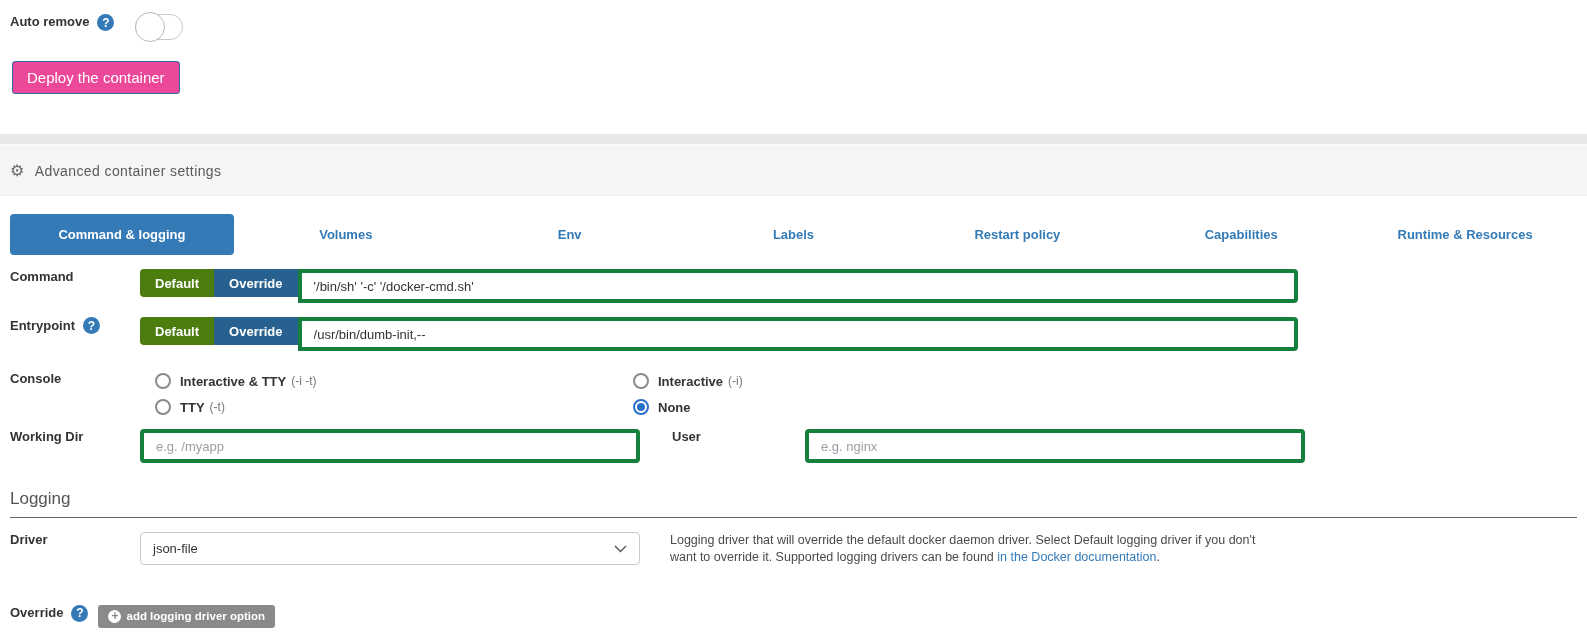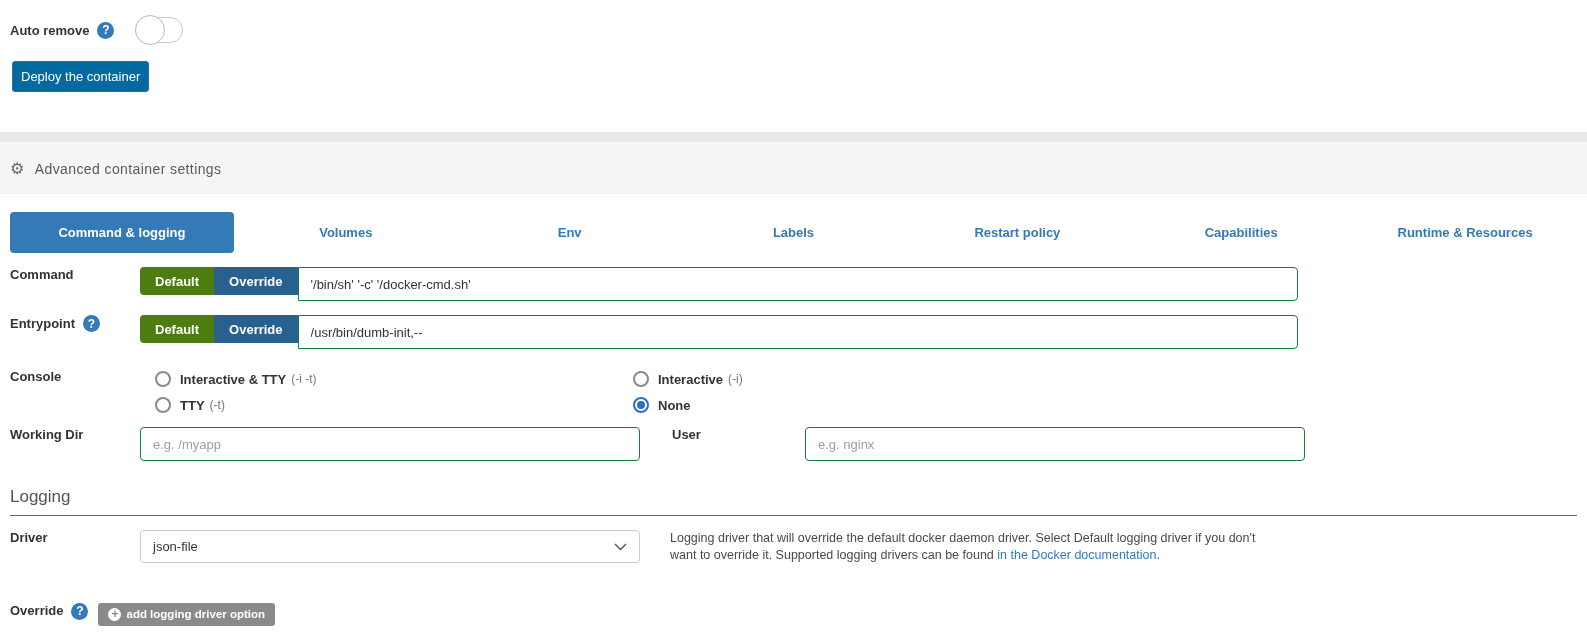--- a/index.html
+++ b/index.html
@@ -3,41 +3,41 @@
 <meta charset="utf-8">
 <style>
   * { box-sizing: border-box; }
   html, body { margin: 0; padding: 0; }
   body {
     width: 1587px; height: 641px; overflow: hidden;
     background: #ffffff; color: #333;
     font-family: "Liberation Sans", sans-serif; font-size: 13px;
   }
   .top-section { padding: 14px 10px 0 10px; }
-  .auto-remove-row { display: flex; align-items: center; height: 32px; }
+  .auto-remove-row { display: flex; height: 32px; }
   .bold-label { font-weight: bold; font-size: 13px; color: #333; }
   .help-icon {
     width: 17px; height: 17px; border-radius: 50%; background: #337ab7;
     color: #fff; font-size: 12px; font-weight: bold;
     display: inline-flex; align-items: center; justify-content: center;
     margin-left: 8px; cursor: pointer; flex: 0 0 auto;
   }
   
   .toggle {
     width: 48px; height: 26px; border: 1px solid #c9c9c9; border-radius: 14px;
     background: #fff; position: relative; margin-left: 21px; cursor: pointer; flex: 0 0 auto;
   }
   .toggle .knob {
     position: absolute; left: -1px; top: -3px; width: 30px; height: 30px;
     border: 1px solid #b9b9b9; border-radius: 50%; background: #fff;
   }
   .deploy-btn {
     margin-top: 15px; margin-left: 2px;
-    background: #0369a1; color: #fff; border: 1px solid #2e6da4; border-radius: 3px;
-    font-family: inherit; font-size: 13px; padding: 7px 8px; cursor: pointer;
+    background: #ec4899; color: #fff; border: 1px solid #2e6da4; border-radius: 3px;
+    font-family: inherit; font-size: 15px; padding: 7px 14px; cursor: pointer;
   }
   .band { margin-top: 40px; height: 12px; background: #e8e8e8; box-shadow: inset 0 -2px 0 #f9f9f9; }
   .section-header {
     height: 50px; background: #f5f5f5; border-bottom: 1px solid #efefef;
     display: flex; align-items: center; padding: 0 10px;
     color: #5a5a5a; font-size: 14px; letter-spacing: 0.4px;
   }
   .gear-glyph { font-size: 16px; color: #6a6a6a; margin-right: 10px; }
   .content { padding: 0 10px; }
   .tabs { display: flex; margin-top: 18px; }
@@ -52,21 +52,21 @@
     display: flex; align-items: center;
   }
   .btn-group { display: flex; height: 28px; }
   .bg-btn {
     border: none; color: #fff; font-size: 13px; font-weight: bold;
     padding: 0 15px; cursor: pointer; font-family: inherit;
   }
   .bg-btn.default-btn { background: #4d7c0f; border-radius: 4px 0 0 4px; }
   .bg-btn.override-btn { background: #28618f; }
   .text-input {
-    height: 34px; border: 1px solid #15803d; border-radius: 4px; padding: 0 12px;
+    height: 34px; border: 4px solid #15803d; border-radius: 4px; padding: 0 12px;
     font-size: 13px; color: #333; font-family: inherit; background: #fff;
   }
   .text-input::placeholder { color: #9aa0a6; }
   .cmd-input { width: 1000px; border-radius: 0 4px 4px 0; }
   .w500 { width: 500px; }
   .inline-label { flex: 0 0 133px; width: 133px; margin-left: 32px; }
   .row-console { align-items: flex-start; margin-top: 20px; }
   .console-grid {
     display: grid; grid-template-columns: 478px auto; row-gap: 10px;
     padding-left: 15px; padding-top: 2px;

